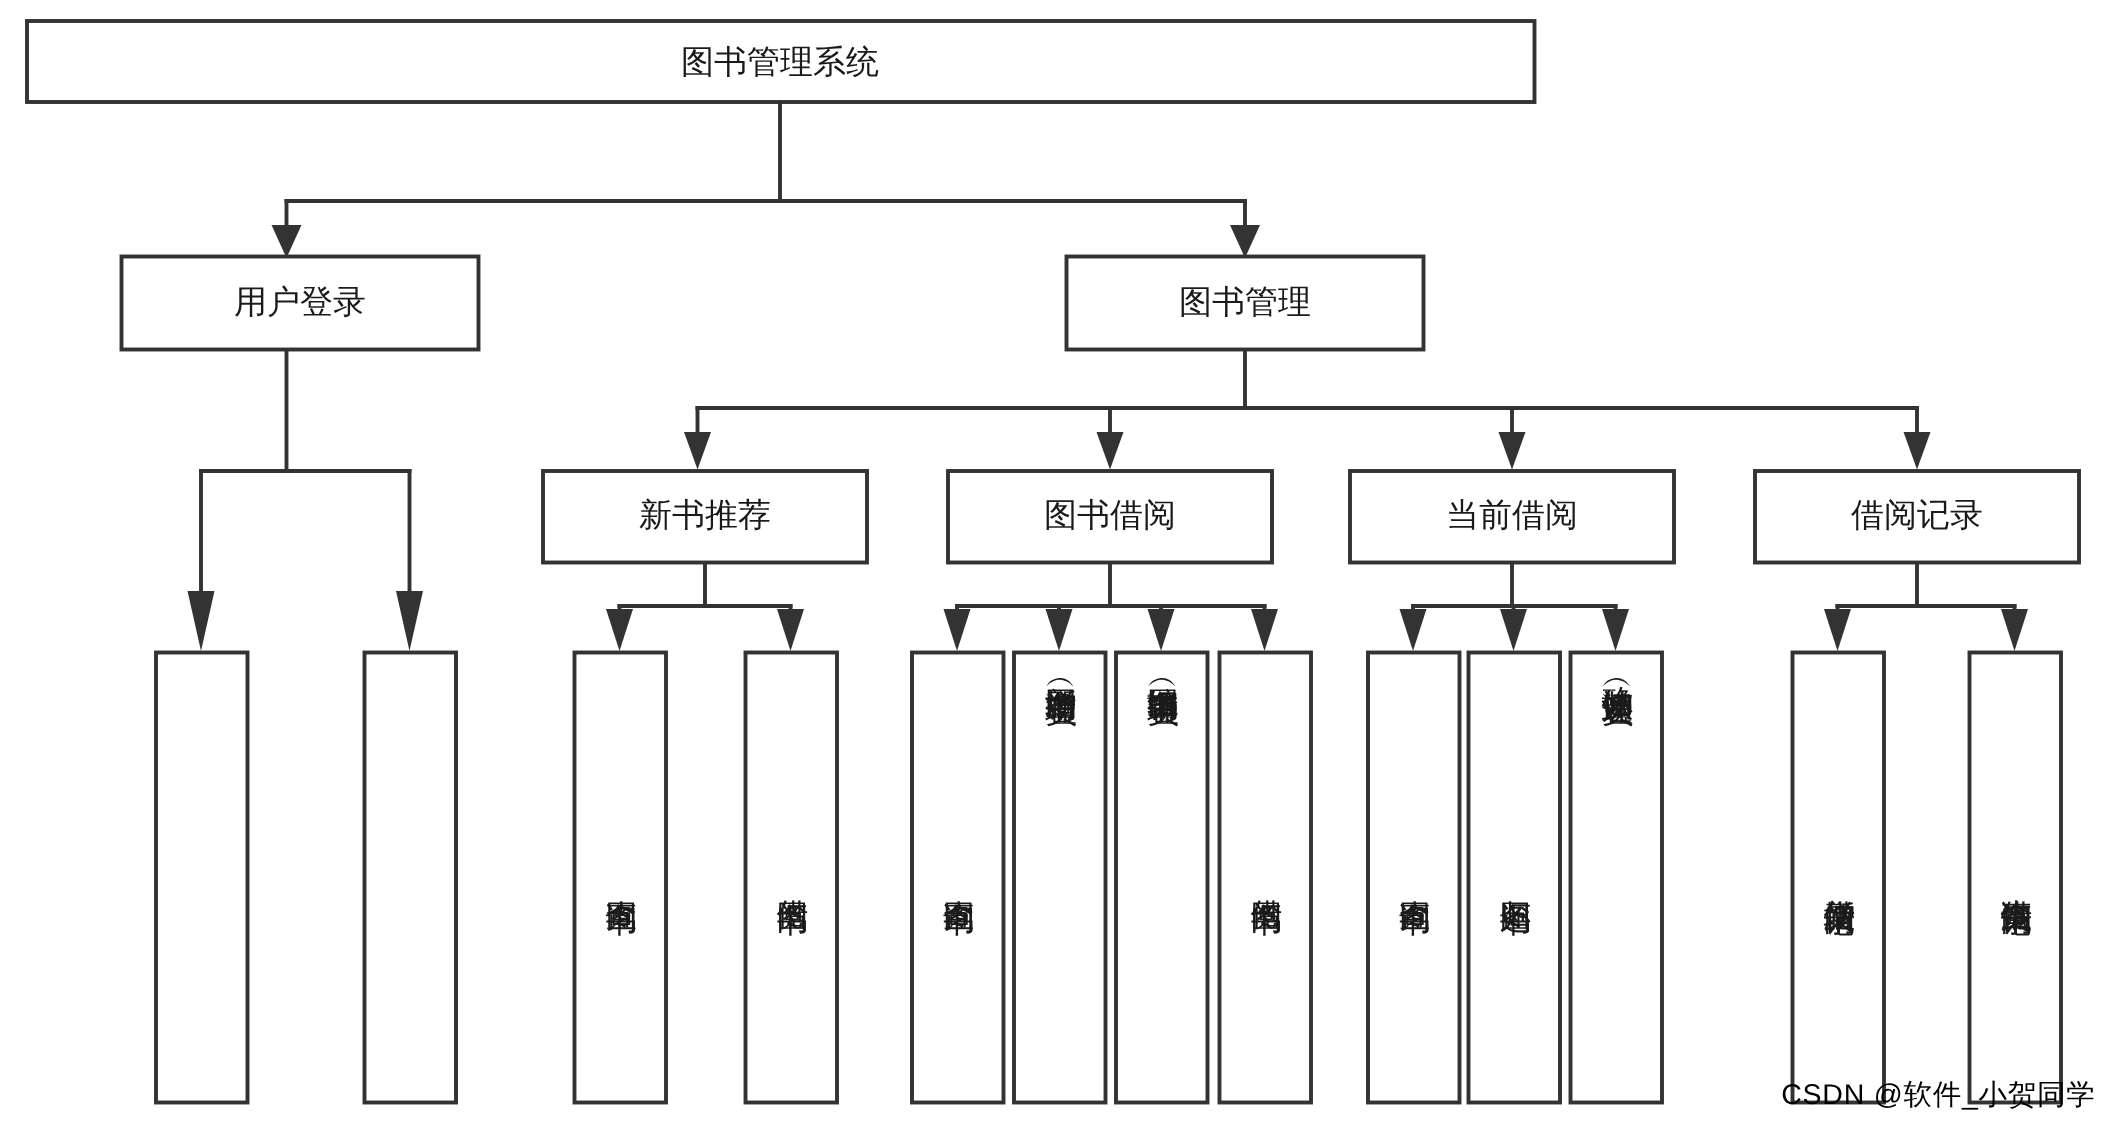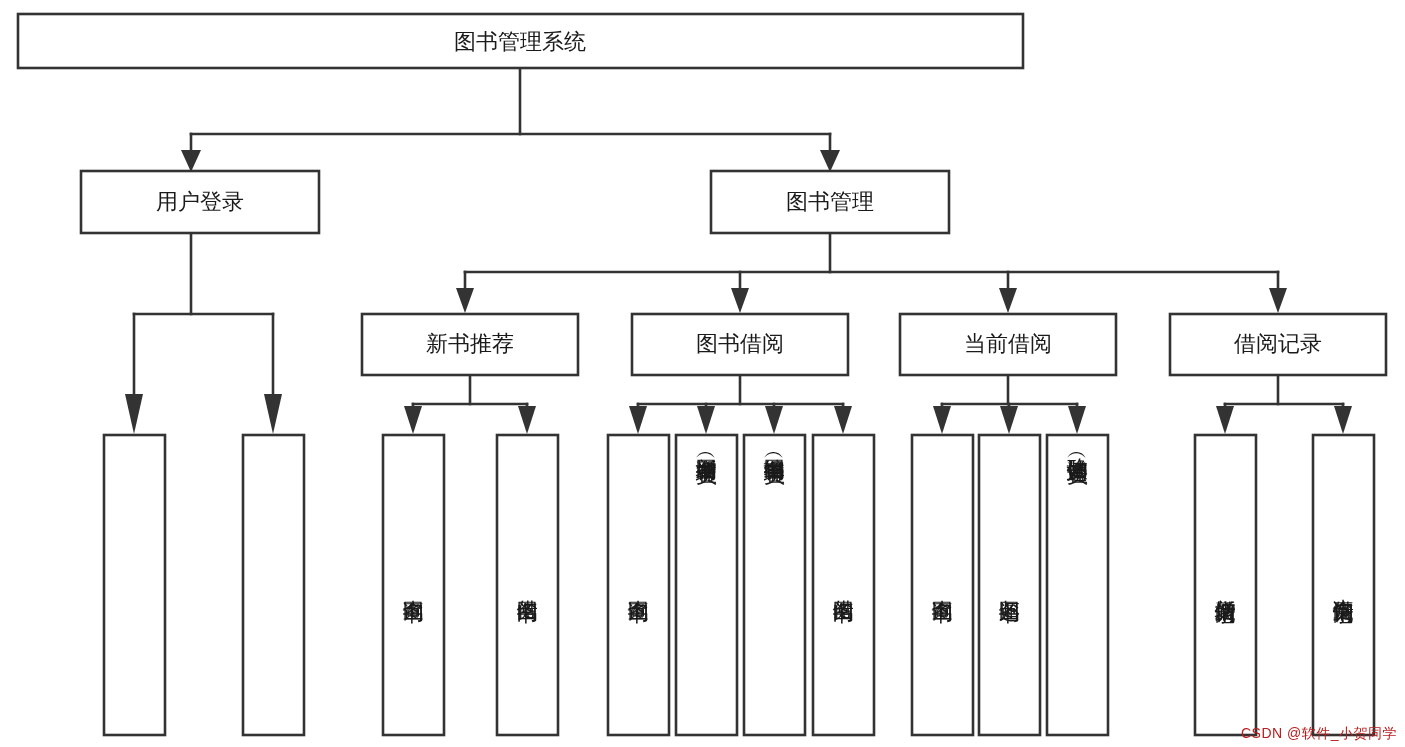--- a/index.html
+++ b/index.html
@@ -67,22 +67,22 @@
     justify-content: flex-end;
   }
   .leaf-label.align-top {
     justify-content: flex-start;
   }
   .watermark {
     position: absolute;
     right: 8px;
     bottom: 4px;
     font-family: "Liberation Sans", "DejaVu Sans", sans-serif;
-    font-size: 14px;
-    color: #b91c1c;
+    font-size: 19px;
+    color: #000000;
     letter-spacing: 0.5px;
     user-select: none;
   }
 </style>
 </head>
 <body>
 
 <div id="diagram-root">
 
   <svg class="diagram-canvas" viewBox="0 0 1405 747" xmlns="http://www.w3.org/2000/svg">

